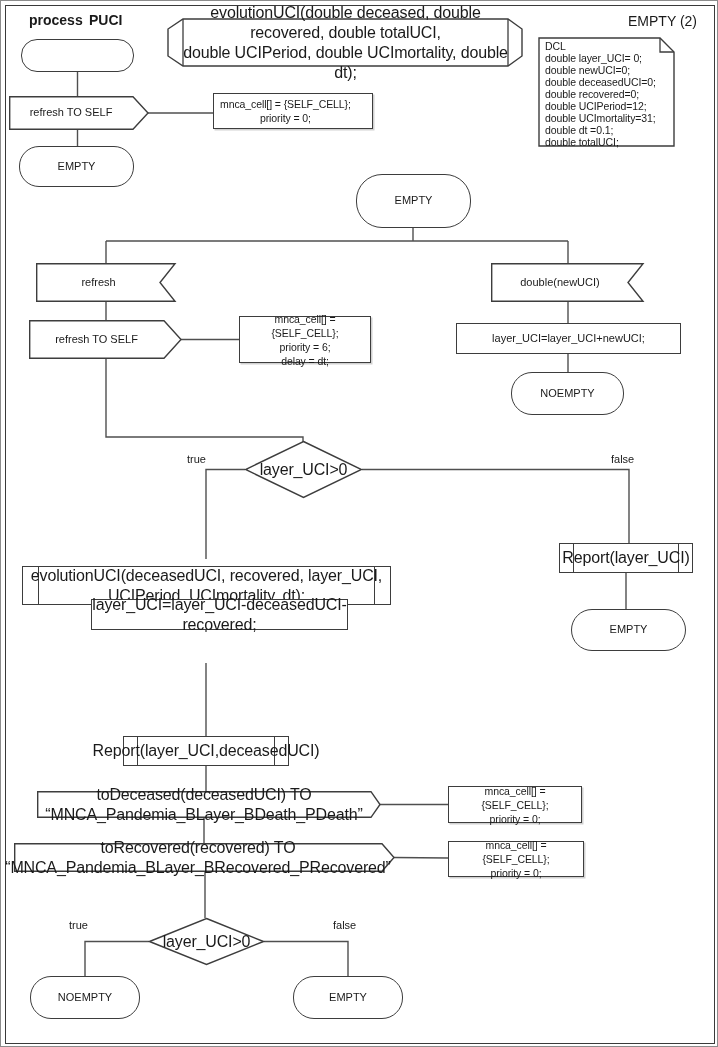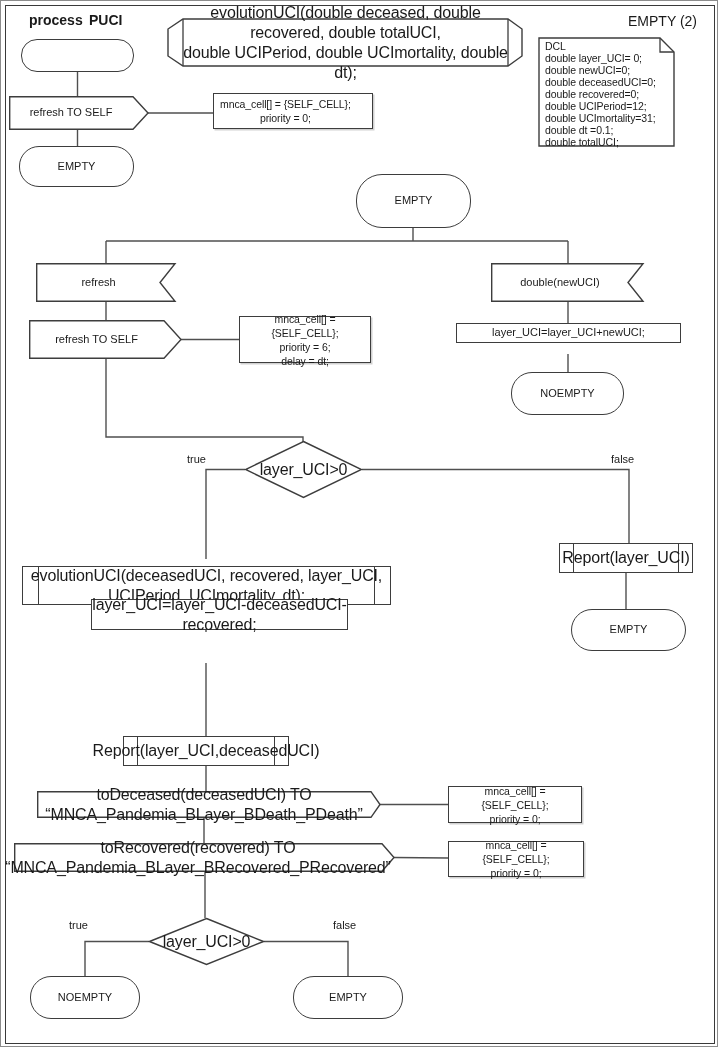--- a/index.html
+++ b/index.html
@@ -132,21 +132,21 @@
       </svg>
     <div class="lbl" style="width:135px;">refresh TO SELF</div>
   </div>
 
   <div class="sym note" style="left:238px;top:315px;width:132px;height:47px;">
     <div class="lbl">mnca_cell[] = {SELF_CELL};
 priority = 6;
 delay = dt;</div>
   </div>
 
-  <div class="sym box" style="left:455px;top:322px;width:225px;height:20px;">
+  <div class="sym box" style="left:455px;top:322px;width:225px;height:31px;">
     <div class="lbl">layer_UCI=layer_UCI+newUCI;</div>
   </div>
 
   <div class="sym state" style="left:510px;top:371px;width:113px;height:43px;border-radius:21px;">
     <div class="lbl">NOEMPTY</div>
   </div>
 
   <div class="sym" style="left:243px;top:439px;width:119px;height:59px;">
     <svg width="119" height="59">
         <polygon class="shape" points="59.5,1.5 117.5,29.5 59.5,57.5 1.5,29.5"></polygon>

